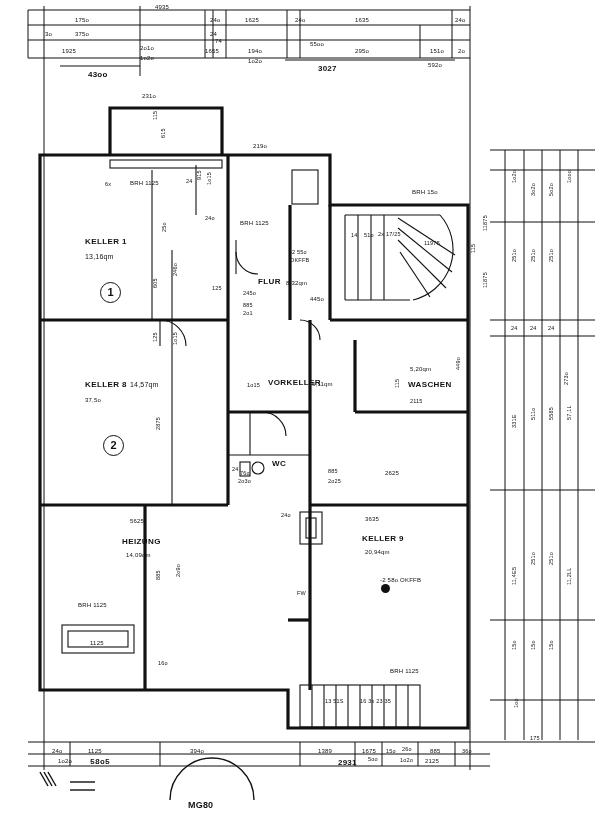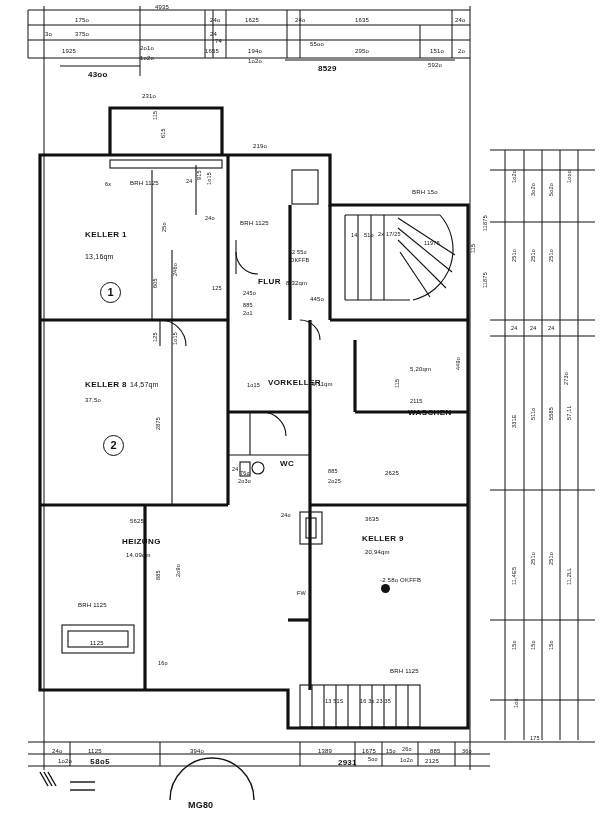--- a/index.html
+++ b/index.html
@@ -155,37 +155,37 @@
       <line x1="70" y1="782" x2="95" y2="782"></line>
       <line x1="70" y1="790" x2="95" y2="790"></line>
       <line x1="40" y1="772" x2="48" y2="786"></line>
       <line x1="44" y1="772" x2="52" y2="786"></line>
       <line x1="48" y1="772" x2="56" y2="786"></line>
     </g>
   </svg>
 
   <div class="dot" style="left:381px;top:584px;"></div>
 
-  <div class="lbl rm-name" style="left:85px;top:231px;">KELLER 1</div>
+  <div class="lbl rm-name" style="left:85px;top:238px;">KELLER 1</div>
   <div class="lbl rm-area" style="left:85px;top:253px;">13,16qm</div>
 
   <div class="lbl rm-name" style="left:85px;top:381px;">KELLER 8</div>
   <div class="lbl rm-area" style="left:130px;top:381px;">14,57qm</div>
 
   <div class="lbl rm-name" style="left:258px;top:278px;">FLUR</div>
 
   <div class="lbl rm-name" style="left:268px;top:379px;">VORKELLER</div>
 
-  <div class="lbl rm-name" style="left:408px;top:381px;margin-top:28px;">WASCHEN</div>
+  <div class="lbl rm-name" style="left:408px;top:381px;">WASCHEN</div>
 
   <div class="lbl rm-name" style="left:122px;top:538px;">HEIZUNG</div>
 
   <div class="lbl rm-name" style="left:362px;top:535px;">KELLER 9</div>
 
-  <div class="lbl rm-name" style="left:280px;top:460px;">WC</div>
+  <div class="lbl rm-name" style="left:272px;top:460px;">WC</div>
 
   <div class="circ" style="left:100px;top:282px;">1</div>
   <div class="circ" style="left:103px;top:435px;">2</div>
 
   <div class="lbl s9" style="left:188px;top:800px;">MG80</div>
 
   <div id="anno-layer">
       <div class="lbl s6" style="left: 155px; top: 4px;">4935</div>
       <div class="lbl s6" style="left: 75px; top: 17px;">175o</div>
       <div class="lbl s6" style="left: 210px; top: 17px;">24o</div>
@@ -202,21 +202,21 @@
       <div class="lbl s6" style="left: 140px; top: 55px;">1o2o</div>
       <div class="lbl s6" style="left: 205px; top: 48px;">1655</div>
       <div class="lbl s6" style="left: 248px; top: 48px;">194o</div>
       <div class="lbl s6" style="left: 248px; top: 58px;">1o2o</div>
       <div class="lbl s6" style="left: 310px; top: 41px;">55oo</div>
       <div class="lbl s6" style="left: 355px; top: 48px;">295o</div>
       <div class="lbl s6" style="left: 430px; top: 48px;">151o</div>
       <div class="lbl s6" style="left: 428px; top: 62px;">592o</div>
       <div class="lbl s6" style="left: 458px; top: 48px;">2o</div>
       <div class="lbl s8 b" style="left: 88px; top: 70px;">43oo</div>
-      <div class="lbl s8 b" style="left: 318px; top: 64px;">8529</div>
+      <div class="lbl s8 b" style="left: 318px; top: 64px;">3027</div>
       <div class="lbl s6" style="left: 142px; top: 93px;">231o</div>
       <div class="lbl s5 vert" style="left: 152px; top: 120px;">115</div>
       <div class="lbl s5 vert" style="left: 160px; top: 138px;">615</div>
       <div class="lbl s6" style="left: 253px; top: 143px;">219o</div>
       <div class="lbl s5" style="left: 105px; top: 181px;">6x</div>
       <div class="lbl s6" style="left: 130px; top: 180px;">BRH 1125</div>
       <div class="lbl s5" style="left: 186px; top: 178px;">24</div>
       <div class="lbl s5 vert" style="left: 196px; top: 180px;">915</div>
       <div class="lbl s5 vert" style="left: 206px; top: 185px;">1o15</div>
       <div class="lbl s6" style="left: 412px; top: 189px;">BRH 15o</div>

